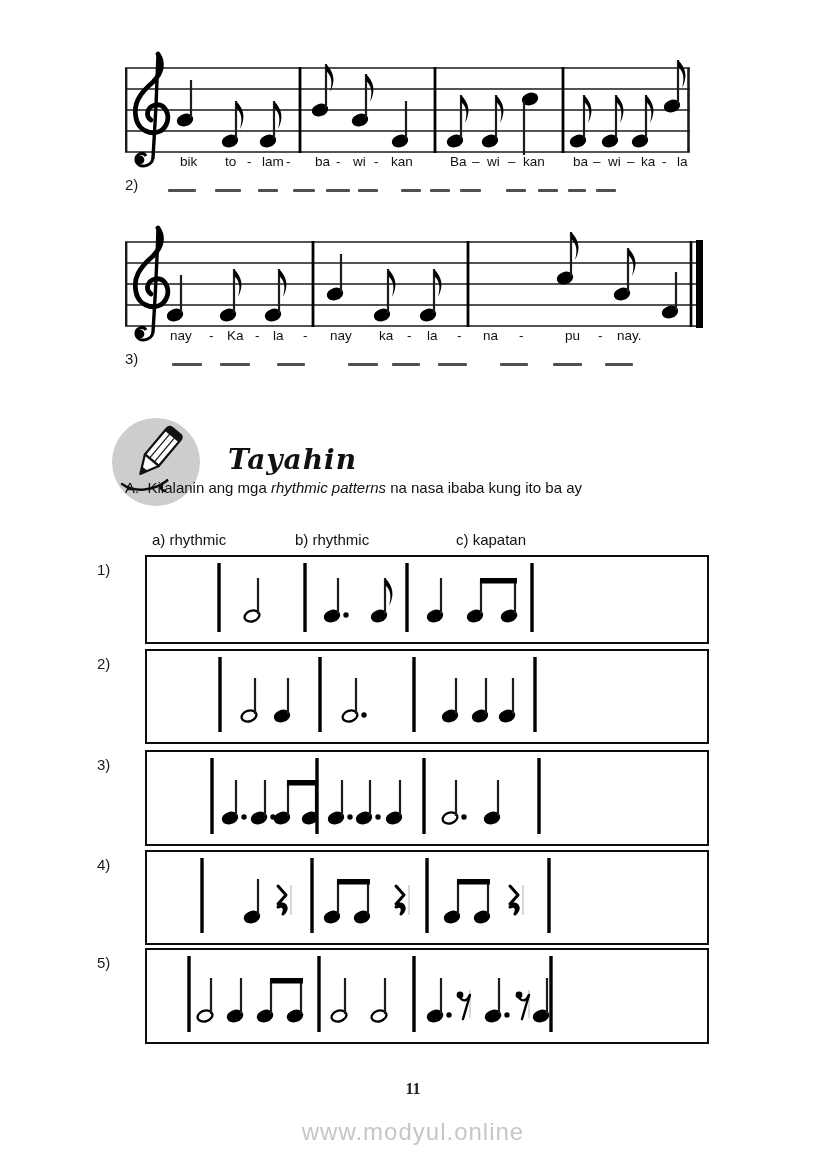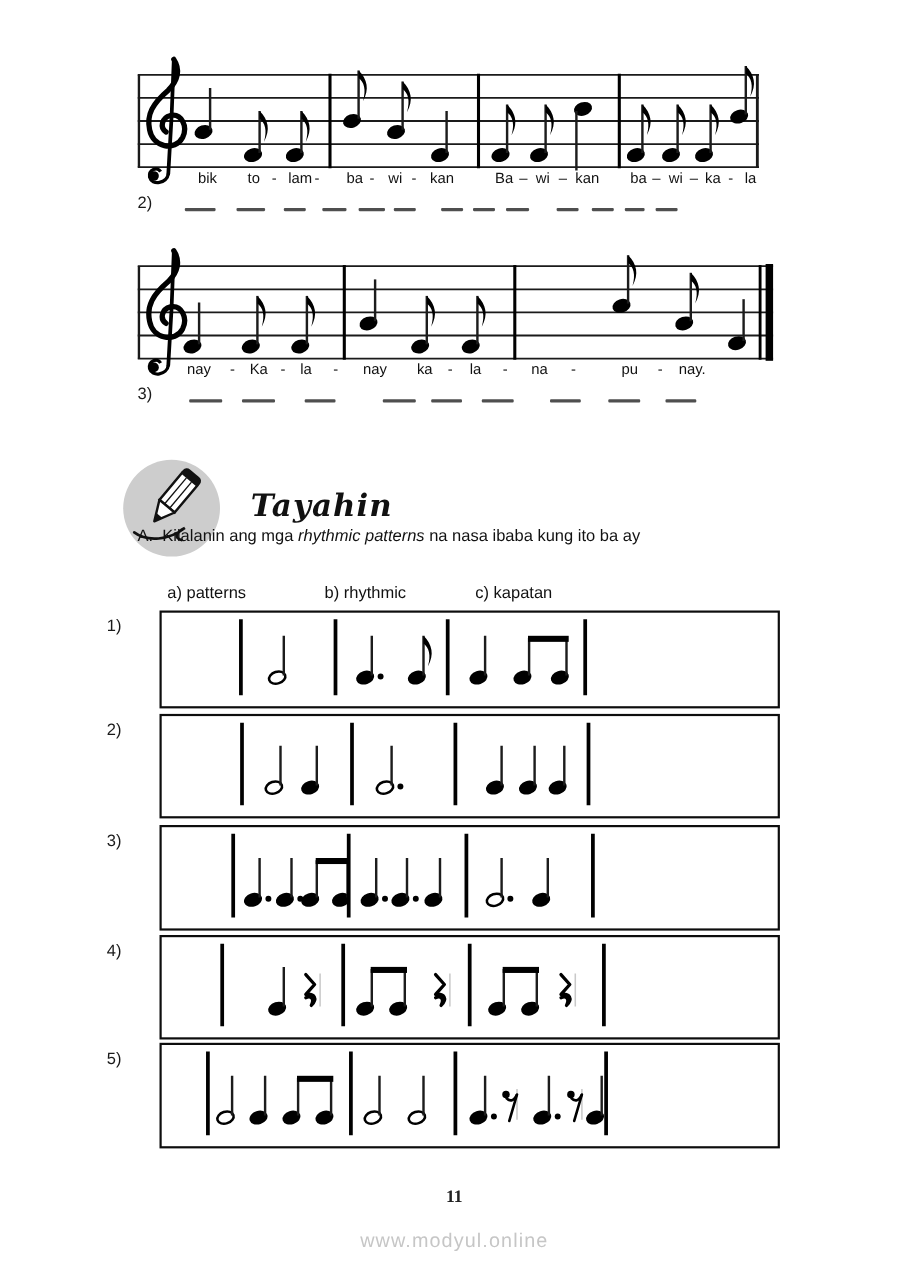--- a/index.html
+++ b/index.html
@@ -9,21 +9,21 @@
   .num-label{font-size:15px;color:#1a1a1a;}
   .dash{position:absolute;height:3px;background:#4f4f4f;border-radius:1px;top:13px;}
   #tayahin-title{font-family:"DejaVu Serif",serif;font-weight:bold;font-style:italic;
                  font-size:28px;letter-spacing:1px;color:#111;margin:0;}
   #instr-line1{font-size:15px;white-space:nowrap;color:#111;}
   #instr-line1 .it{font-style:italic;}
   .choice{font-size:15px;color:#111;}
   .rbox{position:absolute;left:145px;width:560px;border:2px solid #0d0d0d;background:#fff;}
   .box-label{position:absolute;left:97px;font-size:15px;color:#1a1a1a;}
   #page-number{font-family:"Liberation Serif",serif;font-size:16px;color:#222;text-align:center;font-weight:bold;}
-  #watermark{font-size:18px;color:#c6c6c6;letter-spacing:1px;text-align:center;}
+  #watermark{font-size:24px;color:#c6c6c6;letter-spacing:1px;text-align:center;}
   svg{display:block;}
 </style>
 </head>
 <body>
 
 <div id="page">
 
   <svg id="staff1" class="abs" width="565" height="150" viewBox="0 -12 565 150" style="left: 125px; top: 36px;">
       <line x1="0" y1="20" x2="565" y2="20" stroke="#1a1a1a" stroke-width="1.6"></line>
       <line x1="0" y1="41" x2="565" y2="41" stroke="#1a1a1a" stroke-width="1.6"></line>
@@ -223,23 +223,23 @@
       <polygon points="-3,19 3,19 0,26" fill="#111"></polygon>
     </g>
     <path d="M 12,68 C 24,77 44,75 58,64 C 50,68 48,73 55,75" fill="none" stroke="#111" stroke-width="2.4" stroke-linecap="round"></path>
   </svg>
   <h2 id="tayahin-title" class="abs" style="left:228px;top:443px;text-align:right;">Tayahin</h2>
 
   <div id="instr-line1" class="abs" style="left:125px;top:479px;">
     <span>A.</span>&nbsp;
     <span>Kilalanin ang mga </span><span class="it">rhythmic patterns</span><span> na nasa ibaba kung ito ba ay</span>
   </div>
-  <span class="choice abs" style="left:152px;top:531px;">a) patterns</span>
+  <span class="choice abs" style="left:152px;top:531px;">a) rhythmic</span>
   <span class="choice abs" style="left:295px;top:531px;">b) rhythmic</span>
-  <span class="choice abs" style="left:432px;top:531px;">c) kapatan</span>
+  <span class="choice abs" style="left:456px;top:531px;">c) kapatan</span>
 
   <div id="boxes-host">
       <span class="box-label abs" style="top: 561px;">1)</span>
       <div class="rbox" style="top: 555px; height: 85px;">
         <svg width="556" height="85" viewBox="0 0 556 85">
           <line x1="72" y1="6" x2="72" y2="75" stroke="#000" stroke-width="3.4"></line>
           <g>
             <ellipse cx="105" cy="59" rx="7.6" ry="5.3" transform="rotate(-18 105 59)" fill="#fff" stroke="#000" stroke-width="2.3"></ellipse>
             <line x1="111" y1="57" x2="111" y2="21" stroke="#1c1c1c" stroke-width="2.2"></line>
           </g>

